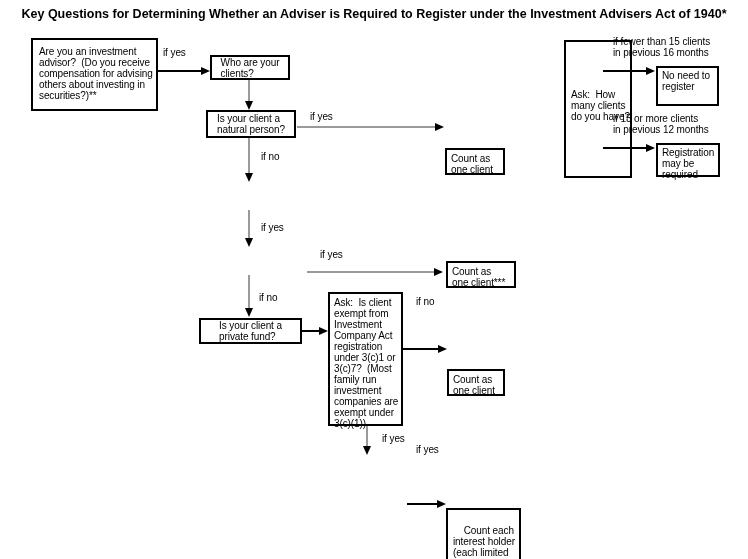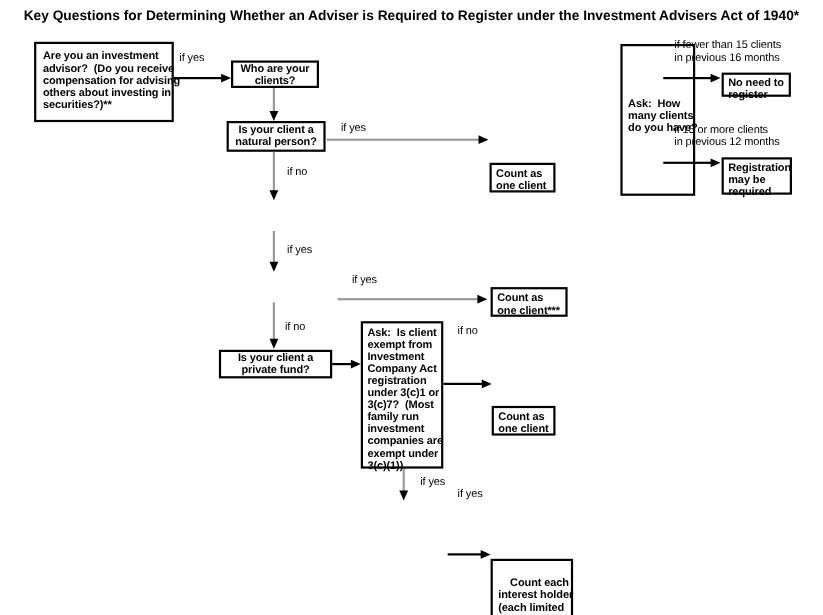--- a/index.html
+++ b/index.html
@@ -8,22 +8,22 @@
     font-family:"Liberation Sans", sans-serif; color:#000; overflow:hidden;
   }
   .title {
     position:absolute; top:7px; left:0; width:748px; text-align:center;
     font-weight:bold; font-size:12.5px; white-space:pre;
   }
   .node {
     position:absolute; box-sizing:border-box; background:#fff;
     border:2px solid #000; font-size:10px; line-height:11px; letter-spacing:-0.1px;
   }
-  .node .txt { white-space:pre;font-weight:bold; }
-  .centered { display:flex; align-items:center; justify-content:center; text-align:center; }
+  .node .txt { white-space:pre; }
+  .centered { display:flex; align-items:center; justify-content:center; text-align:left; }
   .leftpad { padding:3px 0 0 4px;margin-top:36px; }
   .lbl { position:absolute; font-size:10px; line-height:10.5px; white-space:pre; letter-spacing:-0.1px; }
   .hshaft { position:absolute; height:2px; }
   .vshaft { position:absolute; width:2px; }
   .gray  { background:#9a9a9a; }
   .black { background:#000; }
   .head-r { position:absolute; width:0; height:0;
     border-top:4px solid transparent; border-bottom:4px solid transparent; border-left:9px solid #000; }
   .head-d { position:absolute; width:0; height:0;
     border-left:4px solid transparent; border-right:4px solid transparent; border-top:9px solid #000; }
@@ -35,21 +35,21 @@
   #n4  { left:445px; top:112px; width:60px;  height:27px; }
   #n5  { left:206px; top:183px; width:91px;  height:27px; }
   #n6  { left:197px; top:248px; width:110px; height:27px; }
   #n7  { left:446px; top:225px; width:70px;  height:27px; }
   #n8  { left:199px; top:318px; width:103px; height:26px; }
   #n9  { left:328px; top:292px; width:75px;  height:134px; padding:3px 0 0 4px; }
   #n10 { left:447px; top:333px; width:58px;  height:27px; }
   #n11 { left:322px; top:457px; width:85px;  height:93px; padding:3px 0 0 4px; }
   #n12 { left:446px; top:467px; width:75px;  height:68px; padding:4px 0 0 5px; white-space:pre;margin-top:41px; }
   #n13 { left:535px; top:40px;  width:68px;  height:138px; padding:47px 0 0 5px;margin-left:29px; }
-  #n14 { left:656px; top:66px;  width:63px;  height:22px; padding:2px 0 0 4px; }
+  #n14 { left:656px; top:66px;  width:63px;  height:40px; padding:2px 0 0 4px; }
   #n15 { left:656px; top:143px; width:64px;  height:34px; padding:2px 0 0 4px; }
 
   #l1  { left:163px; top:48px; }
   #l2  { left:310px; top:112px; }
   #l3  { left:261px; top:152px; }
   #l4  { left:261px; top:223px; }
   #l5  { left:320px; top:250px; }
   #l6  { left:259px; top:293px; }
   #l7  { left:416px; top:297px; }
   #l8  { left:382px; top:434px; }

